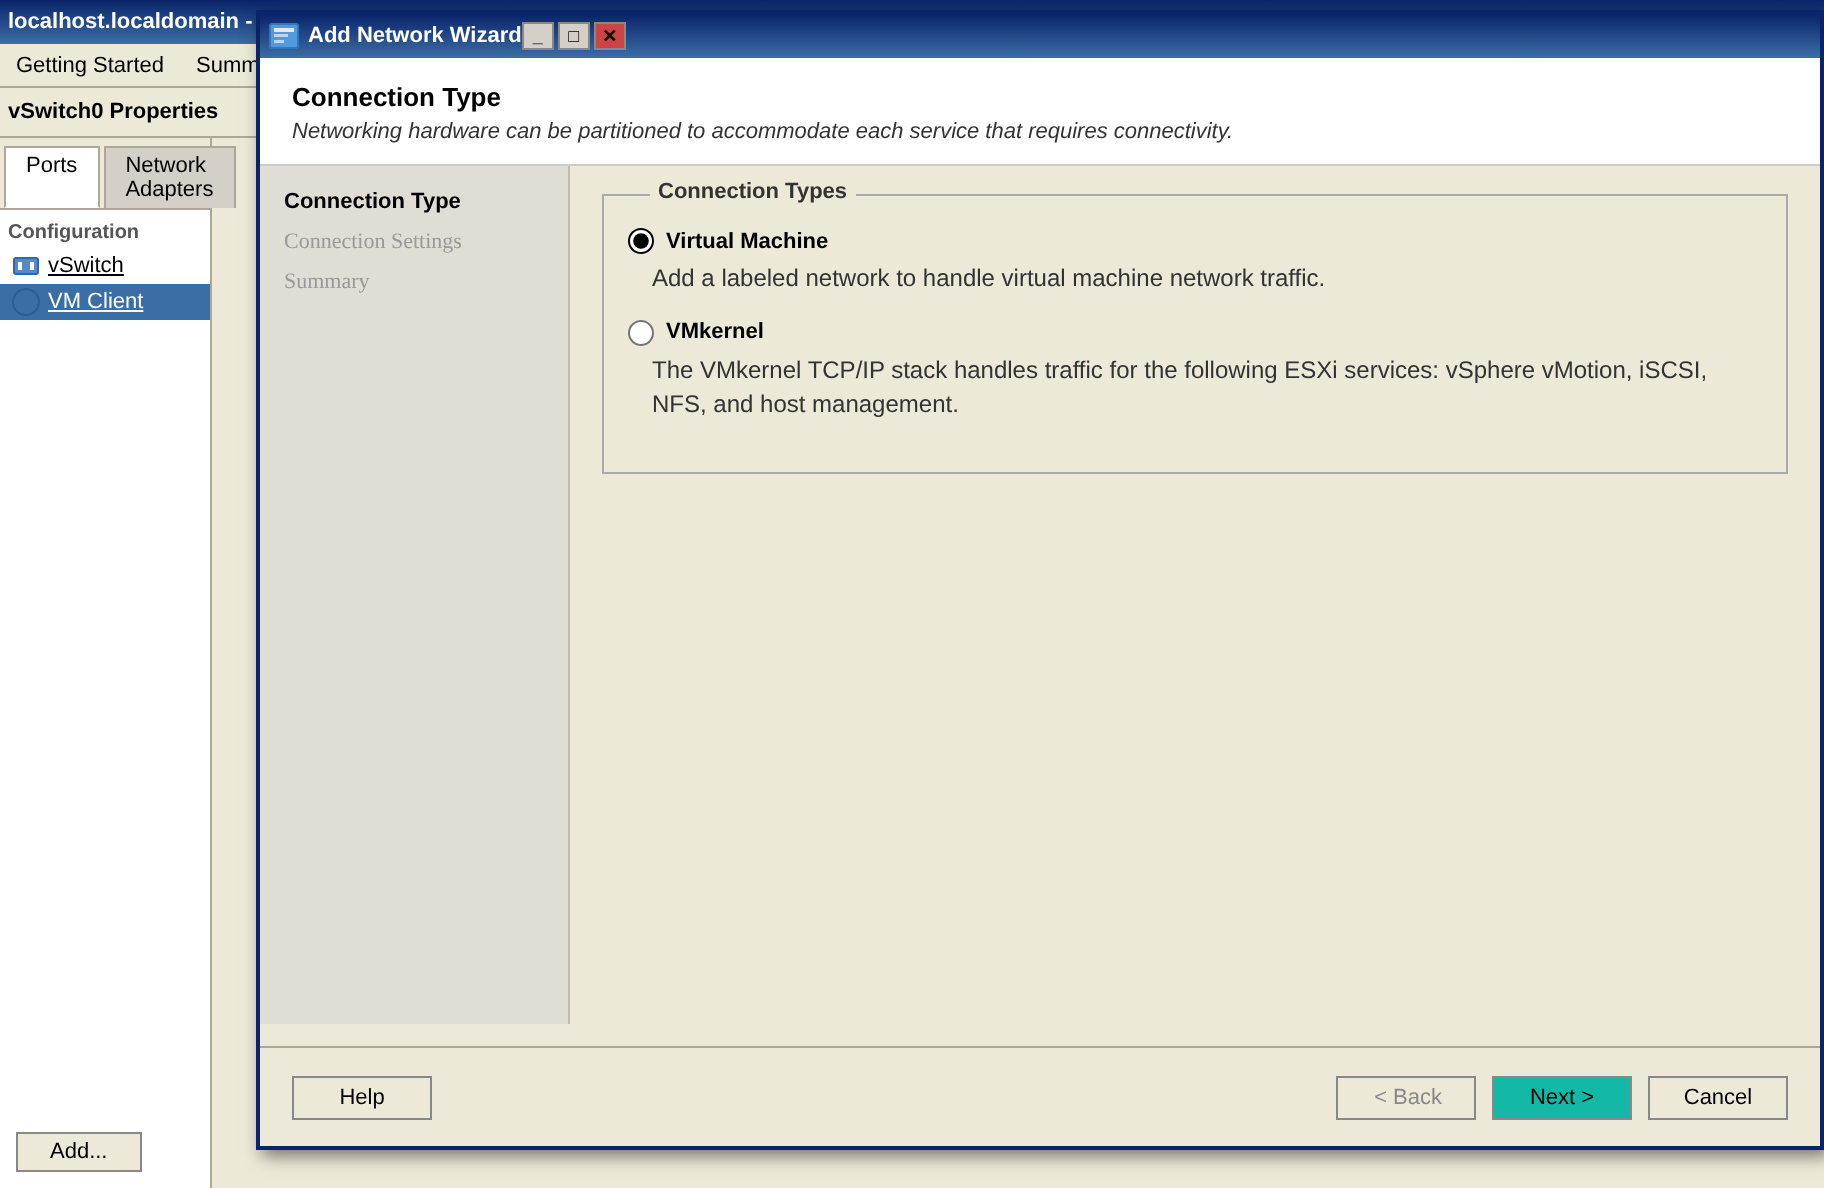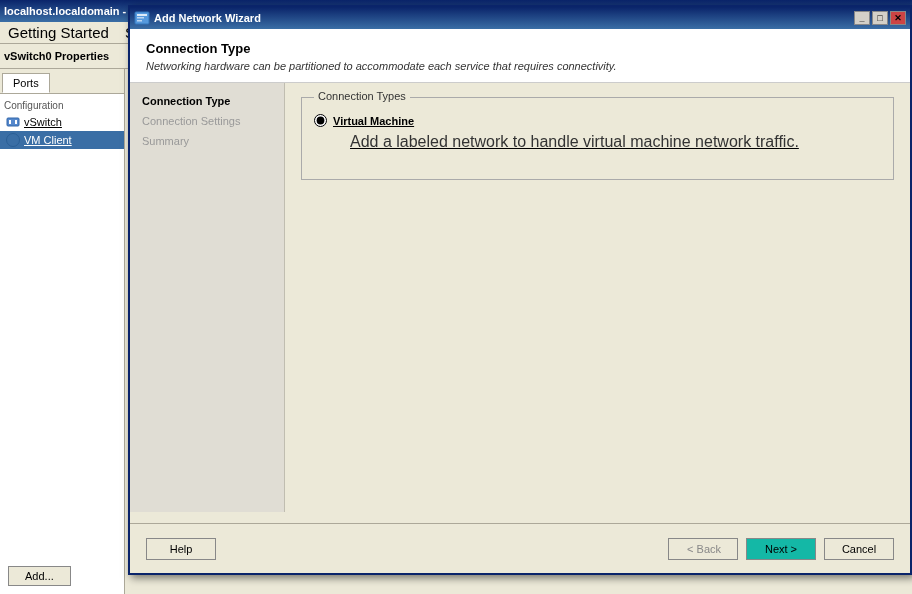--- a/index.html
+++ b/index.html
@@ -36,21 +36,21 @@
     .bg-menubar {
       background: #ece9d8;
       height: 22px;
       display: flex;
       align-items: center;
       border-bottom: 1px solid #aca899;
     }
 
     .bg-menu-item {
       padding: 2px 8px;
-      font-size: 15px;
+      font-size: 11px;
       color: #000;
       text-align: center;
     }
 
     .bg-sidebar-item {
       display: flex;
       align-items: center;
       padding: 2px 6px;
       font-size: 11px;
       gap: 4px;
@@ -99,21 +99,20 @@
       background: #ece9d8;
       border: 2px solid #0a246a;
       box-shadow: 3px 3px 8px rgba(0,0,0,0.5);
     }
 
     .dialog-titlebar {
       background: linear-gradient(to bottom, #0a246a 0%, #3a6ea5 100%);
       height: 22px;
       display: flex;
       align-items: center;
-      justify-content: space-between;
       padding: 0 4px;
       color: white;
       font-size: 11px;
       font-weight: bold;
     }
 
     .dialog-title-text {
       display: flex;
       align-items: center;
       gap: 4px;
@@ -183,31 +182,31 @@
       cursor: pointer;
     }
 
     .wizard-nav-item.active {
       font-weight: bold;
       color: #000;
     }
 
     .wizard-nav-item.disabled {
       color: #999;
+      font-family: Liberation Serif, serif;
     }
 
     .wizard-content {
       flex: 1;
       padding: 14px 16px;
       background: #ece9d8;
     }
 
     .radio-option {
       margin-bottom: 12px;
-      text-decoration: underline;
     }
 
     .radio-label {
       display: flex;
       align-items: center;
       gap: 6px;
       font-size: 11px;
       margin-bottom: 4px;
       cursor: pointer;
     }
@@ -215,23 +214,23 @@
     .radio-label input[type="radio"] {
       accent-color: #000;
     }
 
     .radio-option-title {
       font-weight: bold;
       font-size: 11px;
     }
 
     .radio-desc {
-      font-size: 16px;
+      font-size: 12px;
       color: #333;
-      margin-left: 36px;
+      margin-left: 12px;
       margin-top: 2px;
       line-height: 1.4;
     }
 
     .dialog-footer {
       position: absolute;
       bottom: 0;
       left: 0;
       right: 0;
       height: 50px;
@@ -292,48 +291,50 @@
     }
 
     .fieldset-like {
       border: 1px solid #aaa;
       position: relative;
     }
 
     .fieldset-title {
       position: absolute;
       top: -8px;
-      left: 12px;
+      left: 23px;
       background: #ece9d8;
       padding: 0 4px;
       font-size: 11px;
       color: #333;
+      font-weight: bold;
     }
   </style>
 </head>
 <body>
 
 <div class="bg-app">
   <div class="bg-titlebar">
     <span>localhost.localdomain - vSphere Client</span>
   </div>
   <div class="bg-menubar">
     <span class="bg-menu-item">Getting Started</span>
     <span class="bg-menu-item">Summary</span>
   </div>
   <div style="background:#ece9d8; height:25px; border-bottom:1px solid #aca899; font-size:11px; display:flex; align-items:center; padding:0 4px; font-weight:bold;">
     <span>vSwitch0 Properties</span>
   </div>
   <div style="display:flex; height:calc(594px - 69px); position:relative;">
 
-    <div style="width:125px; background:#fff; border-right:1px solid #aca899; display:flex; flex-direction:column; position:relative; padding-bottom:19px;">
+    <div style="width:106px; background:#fff; border-right:1px solid #aca899; display:flex; flex-direction:column; position:relative; padding-bottom:19px;">
       <div class="tabs-bar" style="padding:4px 2px 0;">
         <div class="tab active">Ports</div>
+        <div class="tab">Network Adapters</div>
       </div>
-      <div style="padding:6px 4px 2px; font-size:10px; font-weight:normal; color:#555;">Configuration</div>
+      <div style="padding:6px 4px 2px; font-size:10px; font-weight:bold; color:#555;">Configuration</div>
       <div class="bg-sidebar-item">
         <svg width="14" height="14">
           <rect x="1" y="3" width="12" height="8" rx="1" fill="#5588cc" stroke="#3366aa" stroke-width="1"></rect>
           <rect x="3" y="5" width="2" height="4" fill="#fff"></rect>
           <rect x="9" y="5" width="2" height="4" fill="#fff"></rect>
         </svg>
         <span>vSwitch</span>
       </div>
       <div class="bg-sidebar-item active">
         <div class="icon-circle-blue"></div>
@@ -385,20 +386,27 @@
         <span class="fieldset-title">Connection Types</span>
 
         <div class="radio-option">
           <label class="radio-label">
             <input type="radio" name="connection-type" checked="" style="">
             <span class="radio-option-title">Virtual Machine</span>
           </label>
           <div class="radio-desc">Add a labeled network to handle virtual machine network traffic.</div>
         </div>
 
+        <div class="radio-option">
+          <label class="radio-label">
+            <input type="radio" name="connection-type" style="">
+            <span class="radio-option-title">VMkernel</span>
+          </label>
+          <div class="radio-desc">The VMkernel TCP/IP stack handles traffic for the following ESXi services: vSphere vMotion, iSCSI, NFS, and host management.</div>
+        </div>
       </div>
     </div>
   </div>
 
   <div class="dialog-footer">
     <button class="btn">Help</button>
     <div class="footer-right">
       <button class="btn" disabled="" style="color:#888;text-align:right;">&lt; Back</button>
       <button class="btn btn-primary">Next &gt;</button>
       <button class="btn">Cancel</button>

